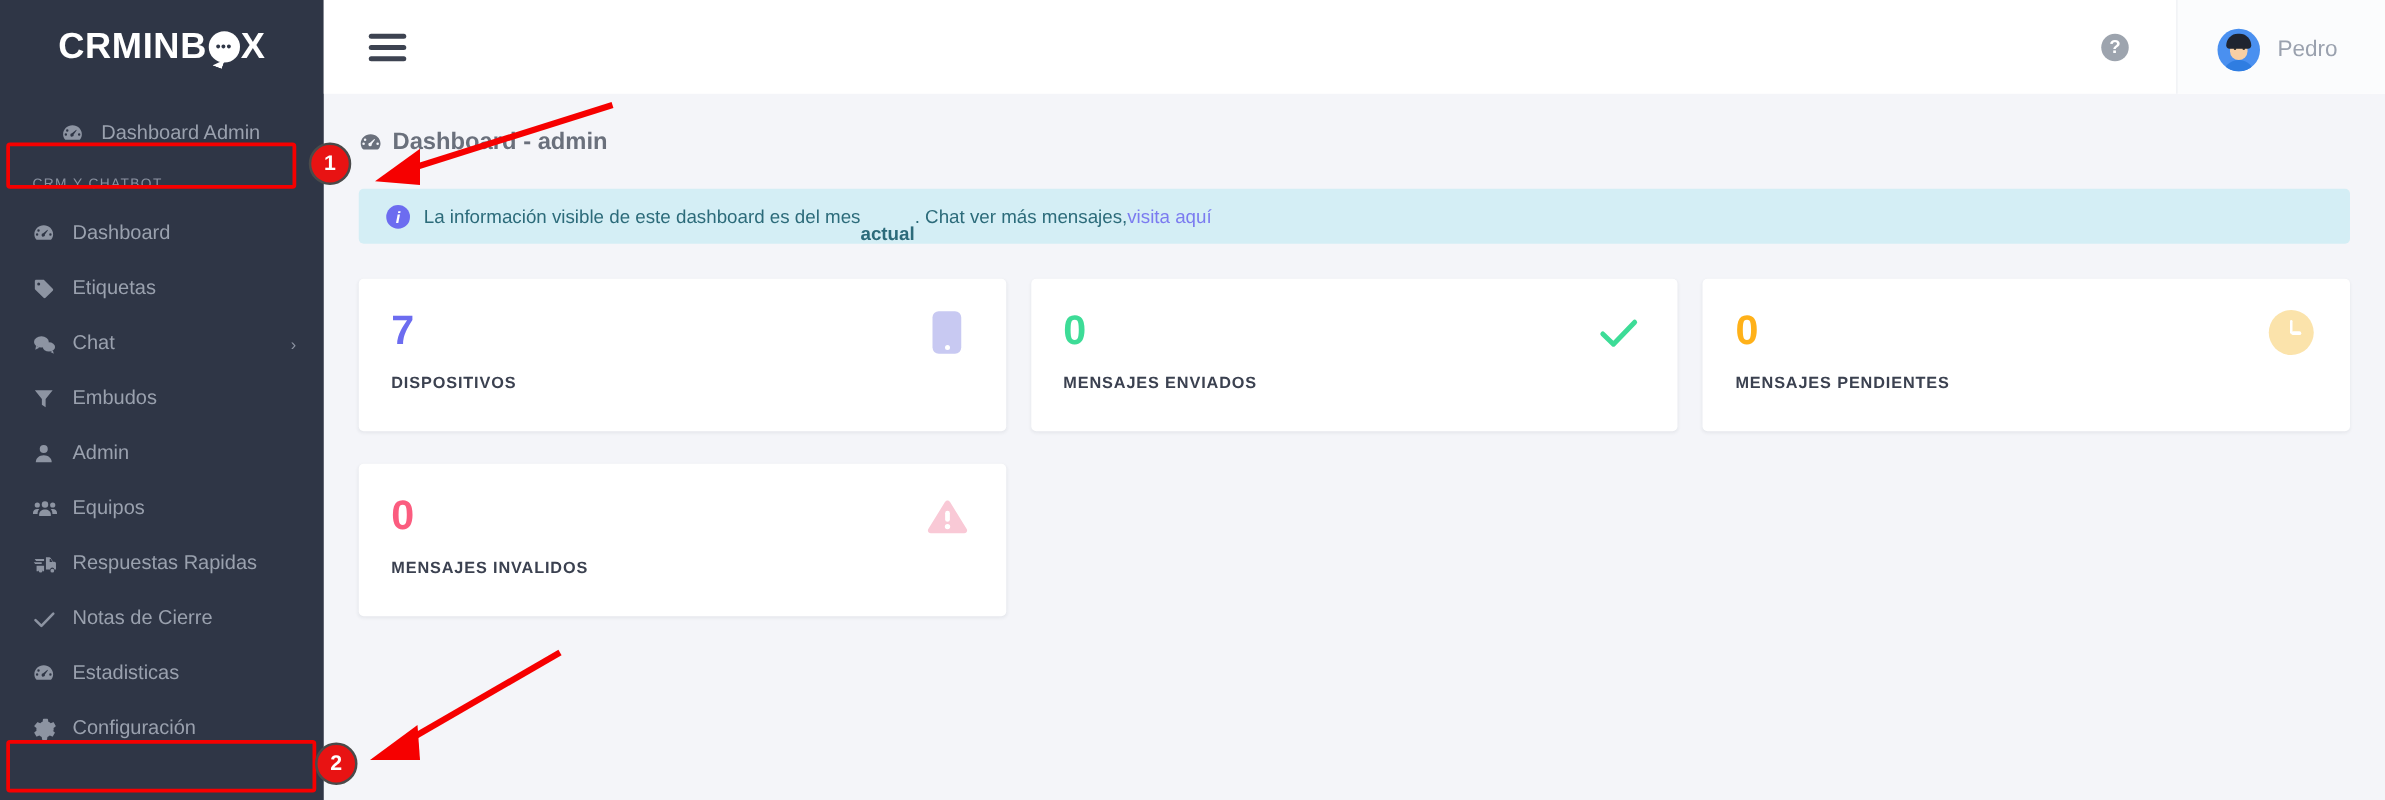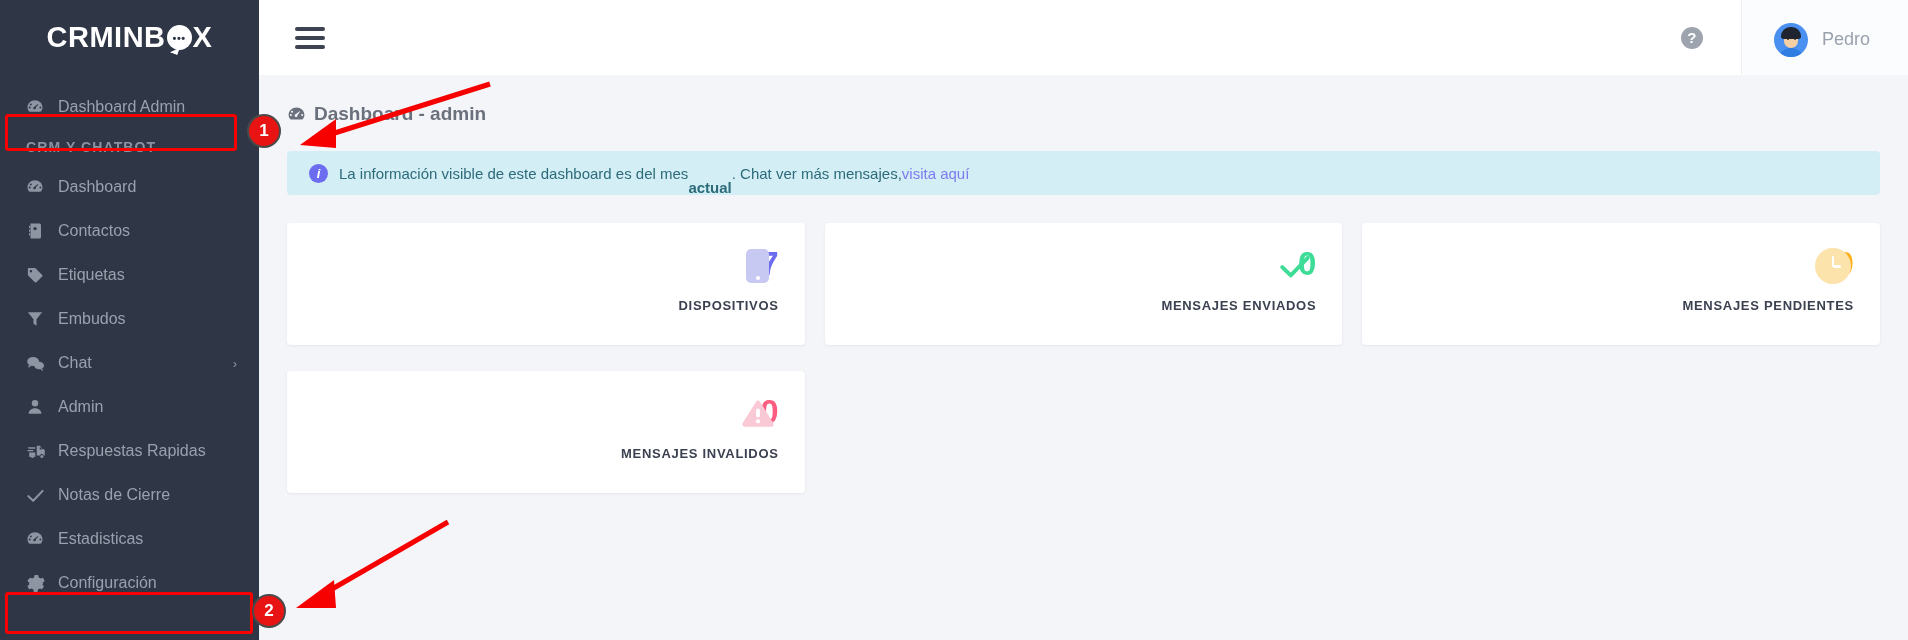--- a/index.html
+++ b/index.html
@@ -2,21 +2,21 @@
 <html><head>
 <meta charset="utf-8">
 <style>
   * { box-sizing: border-box; margin: 0; padding: 0; }
   html, body {
     width: 1908px; height: 640px;
     overflow: hidden;
     font-family: "Liberation Sans", sans-serif;
     background: #f4f5f9;
   }
-  .app { position: relative; width: 1908px; height: 533px; display: flex; text-align: right; }
+  .app { position: relative; width: 1908px; height: 533px; display: flex; }
 
   
   .sidebar {
     width: 259px; height: 640px; flex: 0 0 259px;
     background: #2f3646;
     position: relative;
     overflow: hidden;
   }
   .brand {
     height: 75px;
@@ -54,21 +54,21 @@
     display: flex; align-items: center;
     color: #8d94a2;
   }
   .nav-item .ico svg { display: block; }
   .nav-item .lbl { margin-left: 4px; white-space: nowrap; }
   .nav-item .chev { margin-left: auto; margin-right: 22px; color: #8d94a2; font-size: 13px; }
 
   .nav-section {
     height: 36px; display: flex; align-items: center;
     padding-left: 26px;
-    color: #8b92a0; font-size: 14px; font-weight: bold;
+    color: #8b92a0; font-size: 11px; font-weight: normal;
     letter-spacing: 1.1px;
   }
 
   
   .main { flex: 1 1 auto; height: 640px; display: flex; flex-direction: column; background: #f4f5f9; min-width: 0; }
 
   .topbar {
     height: 75px; background: #ffffff;
     display: flex; align-items: center;
     position: relative;
@@ -221,21 +221,21 @@
     <div class="brand">
       <span class="logo-text">
         <span>CRMINB</span>
           <span class="bubble-o">
             <span class="bubble-dots">•••</span>
           </span>
           <span>X</span>
       </span>
     </div>
 
-    <div class="nav-item" style="margin-top:10px;">
+    <div class="nav-item" style="margin-top:10px;margin-left:23px;">
       <span class="ico">
         <svg width="18" height="18" viewBox="0 0 24 24" fill="currentColor">
             <path d="M12 3C6.5 3 2 7.2 2 12.4c0 2 .7 3.9 1.8 5.4.3.4.8.6 1.3.6h13.8c.5 0 1-.2 1.3-.6 1.1-1.5 1.8-3.4 1.8-5.4C22 7.2 17.5 3 12 3zm-5.6 4.2a1.3 1.3 0 1 1 0 2.6 1.3 1.3 0 0 1 0-2.6zM4.9 14a1.3 1.3 0 1 1 0-2.6 1.3 1.3 0 0 1 0 2.6zm14.2 0a1.3 1.3 0 1 1 0-2.6 1.3 1.3 0 0 1 0 2.6zM16.3 8.6l-3.1 4.2a1.8 1.8 0 1 1-1.8-1.3l4.3-3.6c.3-.2.7.3.6.7z"></path>
           </svg>
       </span>
       <span class="lbl">Dashboard Admin</span>
     </div>
 
     <div class="nav-section">
       <span>CRM Y CHATBOT</span>
@@ -243,70 +243,75 @@
 
     <div class="nav-item">
       <span class="ico">
         <svg width="18" height="18" viewBox="0 0 24 24" fill="currentColor">
             <path d="M12 3C6.5 3 2 7.2 2 12.4c0 2 .7 3.9 1.8 5.4.3.4.8.6 1.3.6h13.8c.5 0 1-.2 1.3-.6 1.1-1.5 1.8-3.4 1.8-5.4C22 7.2 17.5 3 12 3zm-5.6 4.2a1.3 1.3 0 1 1 0 2.6 1.3 1.3 0 0 1 0-2.6zM4.9 14a1.3 1.3 0 1 1 0-2.6 1.3 1.3 0 0 1 0 2.6zm14.2 0a1.3 1.3 0 1 1 0-2.6 1.3 1.3 0 0 1 0 2.6zM16.3 8.6l-3.1 4.2a1.8 1.8 0 1 1-1.8-1.3l4.3-3.6c.3-.2.7.3.6.7z"></path>
           </svg>
       </span>
       <span class="lbl">Dashboard</span>
     </div>
 
-    <div class="nav-item">
-      <span class="ico">
-        <svg width="18" height="18" viewBox="0 0 24 24" fill="currentColor">
-            <path d="M6 2h12a2 2 0 0 1 2 2v16a2 2 0 0 1-2 2H6V2zm-2 3h1.5v3H4V5zm0 5h1.5v3H4v-3zm0 5h1.5v3H4v-3zM12 6.5a2.3 2.3 0 1 0 0 4.6 2.3 2.3 0 0 0 0-4.6zM8 17c0-2.2 1.8-3.6 4-3.6s4 1.4 4 3.6H8z"></path>
-          </svg>
-      </span>
-      <span class="lbl">Contactos</span>
-    </div>
 
     <div class="nav-item">
       <span class="ico">
         <svg width="18" height="18" viewBox="0 0 24 24" fill="currentColor">
             <path d="M2.5 11.6V3.9c0-.8.6-1.4 1.4-1.4h7.7c.4 0 .7.1 1 .4l9 9c.6.6.6 1.5 0 2.1l-7.7 7.7c-.6.6-1.5.6-2.1 0l-9-9c-.2-.3-.3-.6-.3-1.1zM6.6 5.3a1.6 1.6 0 1 0 0 3.2 1.6 1.6 0 0 0 0-3.2z"></path>
           </svg>
       </span>
       <span class="lbl">Etiquetas</span>
-    </div>
-
-    <div class="nav-item">
-      <span class="ico">
-        <svg width="18" height="18" viewBox="0 0 24 24" fill="currentColor">
-            <path d="M2.5 3h19L14 12.3V21l-4-2.6v-6.1z"></path>
-          </svg>
-      </span>
-      <span class="lbl">Embudos</span>
     </div>
 
     <div class="nav-item">
       <span class="ico">
         <svg width="19" height="19" viewBox="0 0 24 24" fill="currentColor">
             <ellipse cx="9" cy="9.5" rx="7.5" ry="5.7"></ellipse>
             <path d="M3.6 13.5l-.8 4 4-2.2z"></path>
             <ellipse cx="16.6" cy="14.6" rx="6.2" ry="4.7"></ellipse>
             <path d="M20.6 18.2l.9 3.3-3.3-1.8z"></path>
           </svg>
       </span>
       <span class="lbl">Chat</span>
       <span class="chev">›</span>
     </div>
 
     <div class="nav-item">
       <span class="ico">
         <svg width="18" height="18" viewBox="0 0 24 24" fill="currentColor">
+            <path d="M2.5 3h19L14 12.3V21l-4-2.6v-6.1z"></path>
+          </svg>
+      </span>
+      <span class="lbl">Embudos</span>
+    </div>
+
+    <div class="nav-item">
+      <span class="ico">
+        <svg width="18" height="18" viewBox="0 0 24 24" fill="currentColor">
             <circle cx="12" cy="7" r="4.3"></circle>
             <path d="M3.5 21c0-4.4 3.8-7.4 8.5-7.4s8.5 3 8.5 7.4H3.5z"></path>
           </svg>
       </span>
       <span class="lbl">Admin</span>
     </div>
 
+    <div class="nav-item">
+      <span class="ico">
+        <svg width="20" height="20" viewBox="0 0 24 24" fill="currentColor">
+            <circle cx="12" cy="8" r="3.1"></circle>
+            <circle cx="4.6" cy="8.4" r="2.5"></circle>
+            <circle cx="19.4" cy="8.4" r="2.5"></circle>
+            <path d="M12 12.6c-3.1 0-5.6 2-5.6 4.6V19h11.2v-1.8c0-2.6-2.5-4.6-5.6-4.6z"></path>
+            <path d="M4.6 12.2c-2.3 0-4.1 1.5-4.1 3.4V17h4.4v-.5c0-1.6.6-3 1.6-4-.6-.2-1.2-.3-1.9-.3z"></path>
+            <path d="M19.4 12.2c-.7 0-1.3.1-1.9.3 1 1 1.6 2.4 1.6 4v.5h4.4v-1.4c0-1.9-1.8-3.4-4.1-3.4z"></path>
+          </svg>
+      </span>
+      <span class="lbl">Equipos</span>
+    </div>
 
     <div class="nav-item">
       <span class="ico">
         <svg width="20" height="18" viewBox="0 0 24 24" fill="currentColor">
             <path d="M1 7h10v2H2.5zM0 10.5h8.5v1.8H1.5zM3 14h8v6H9.6a2.4 2.4 0 0 0-4.7 0H3z"></path>
             <path d="M13 5h3.6c.6 0 1.1.3 1.4.8l2.6 4H22c1 0 1.7.8 1.7 1.8V18h-1.6a2.4 2.4 0 0 0-4.7 0H13V5zm4 2v3h3l-1.9-3H17z"></path>
             <circle cx="7.3" cy="19.4" r="2"></circle>
             <circle cx="19.8" cy="19.4" r="2"></circle>
           </svg>
       </span>

